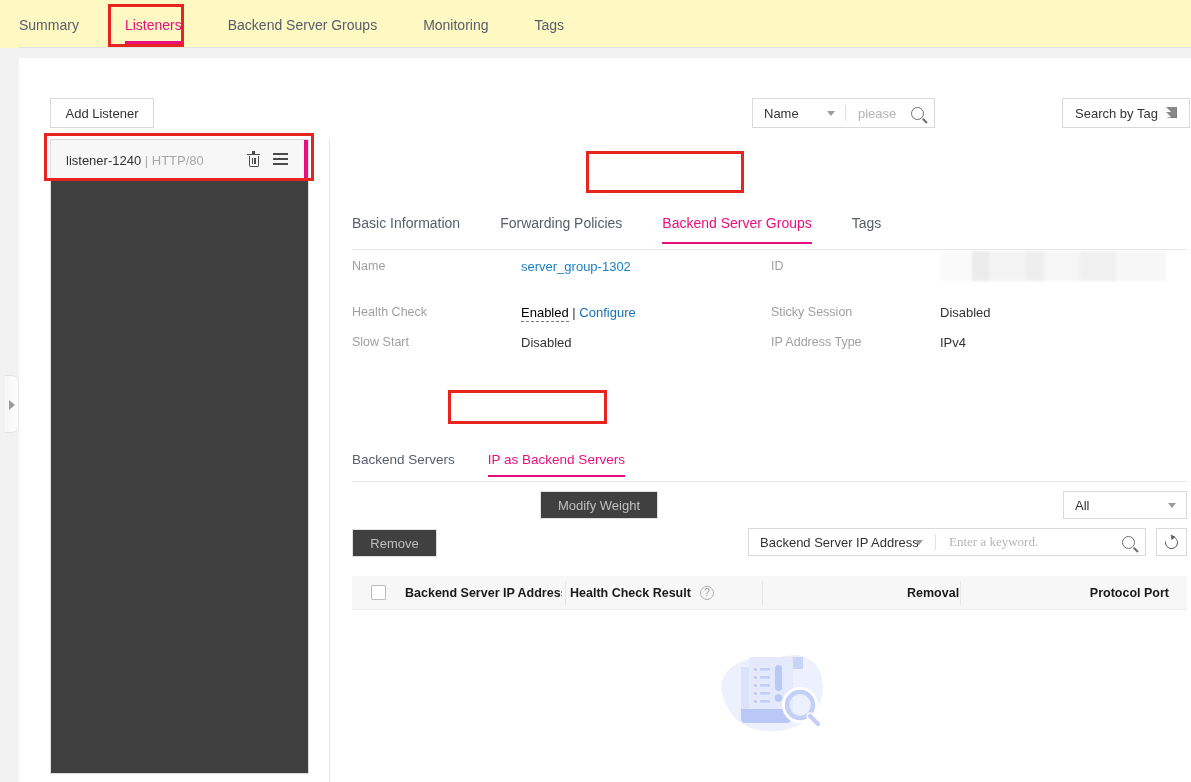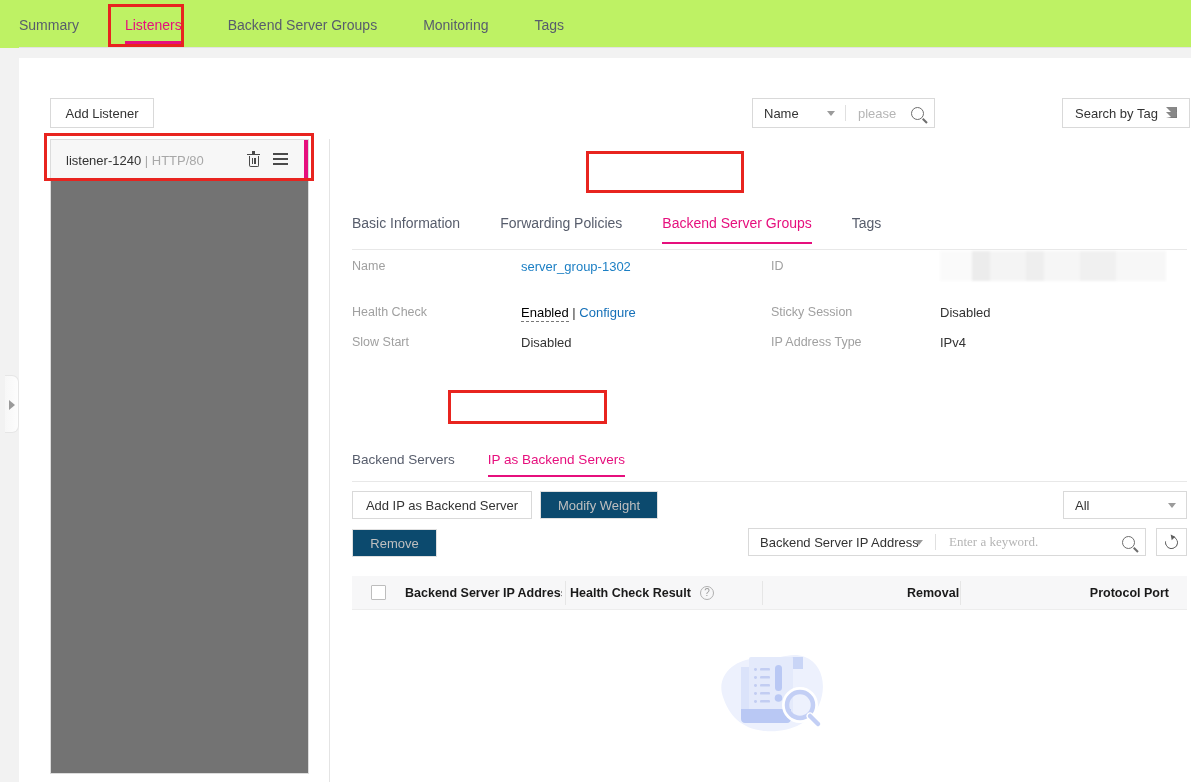--- a/index.html
+++ b/index.html
@@ -10,21 +10,21 @@
     font-family: "Liberation Sans", sans-serif;
     font-size: 13px;
     color: #333;
     overflow: hidden;
     position: relative;
   }
 
   
   .topbar {
     position: absolute; left: 0; top: 0; width: 1191px; height: 48px;
-    background: #bef264;
+    background: #fef9c3;
   }
   .topbar-inner {
     position: absolute; left: 19px; top: 0; right: 0; height: 48px;
   }
   .toptabs {
     position: absolute; left: 0; top: 0; height: 47px;
     display: flex; align-items: flex-start;
   }
   .toptab {
     position: relative;
@@ -75,21 +75,21 @@
   }
 
   
   .btn {
     display: inline-flex; align-items: center; justify-content: center;
     border: 1px solid #d9d9d9; background: #fff; color: #333;
     font-family: "Liberation Sans", sans-serif; font-size: 13px;
     cursor: pointer; white-space: nowrap;
   }
   .btn.disabled {
-    background: #0c4a6e; color: #bfbfbf; border-color: #e0e0e0; cursor: default;
+    background: #404040; color: #bfbfbf; border-color: #e0e0e0; cursor: default;
   }
   .add-listener {
     position: absolute; left: 31px; top: 40px; width: 104px; height: 30px;
   }
 
   .search-combo {
     position: absolute; left: 733px; top: 40px; width: 183px; height: 30px;
     border: 1px solid #d9d9d9; background: #fff; display: flex; align-items: center;
   }
   .search-combo .sel {
@@ -138,21 +138,21 @@
   }
   .chev-v {
     position: absolute; left: 0; width: 0; height: 0;
     border-left: 5.5px solid transparent; border-right: 5.5px solid transparent;
     border-top: 5px solid #888;
   }
 
   
   .listener-panel {
     position: absolute; left: 31px; top: 81px; width: 259px; height: 635px;
-    border: 1px solid #dcdcdc; background: #737373;
+    border: 1px solid #dcdcdc; background: #404040;
   }
   .listener-item {
     position: relative; height: 41px; background: #f7f7f7;
     display: flex; align-items: center; padding: 0 0 0 15px;
     cursor: pointer;
   }
   .listener-item .label { font-size: 13px; color: #333; }
   .listener-item .label .proto { color: #a8a8a8; }
   .listener-item .icons {
     position: absolute; right: 20px; top: 11px; display: flex; gap: 13px; align-items: center;
@@ -450,23 +450,20 @@
 
 
     </div>
 
     <div class="srvtabs">
       <div class="srvtab"><span>Backend Servers</span></div>
       <div class="srvtab active"><span>IP as Backend Servers</span></div>
     </div>
     <div class="srvtabs-line"></div>
 
-    <div class="btn btn-add-ip">
-      <span>Add IP as Backend Server</span>
-    </div>
     <div class="btn btn-modify disabled">
       <span>Modify Weight</span>
     </div>
     <div class="btn btn-remove disabled">
       <span>Remove</span>
     </div>
 
     <div class="all-select">
       <span>All</span>
       <span class="caret"></span>

